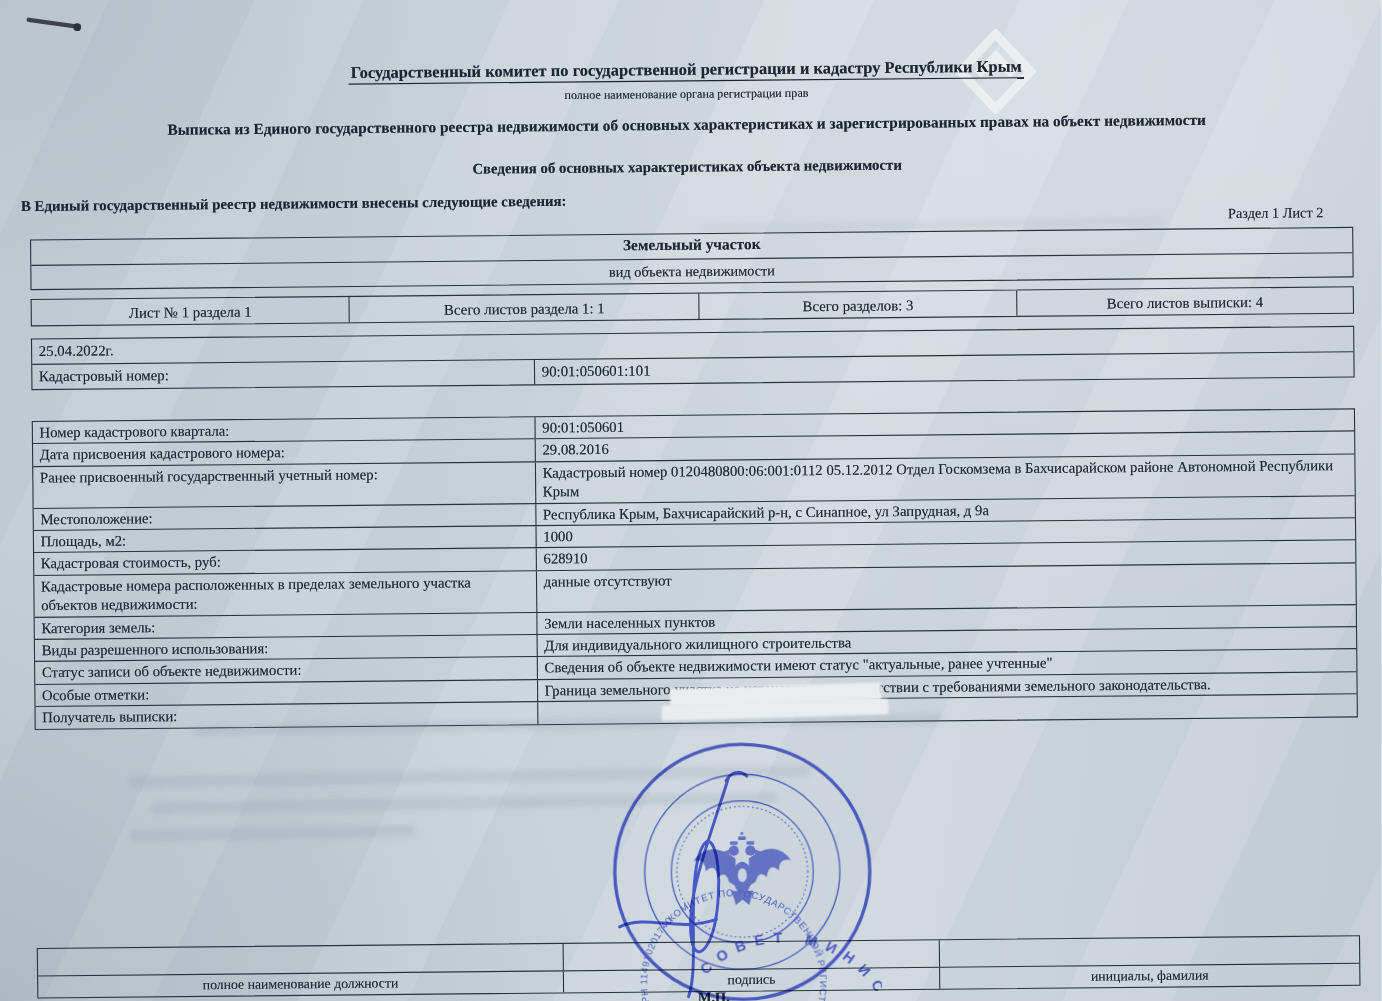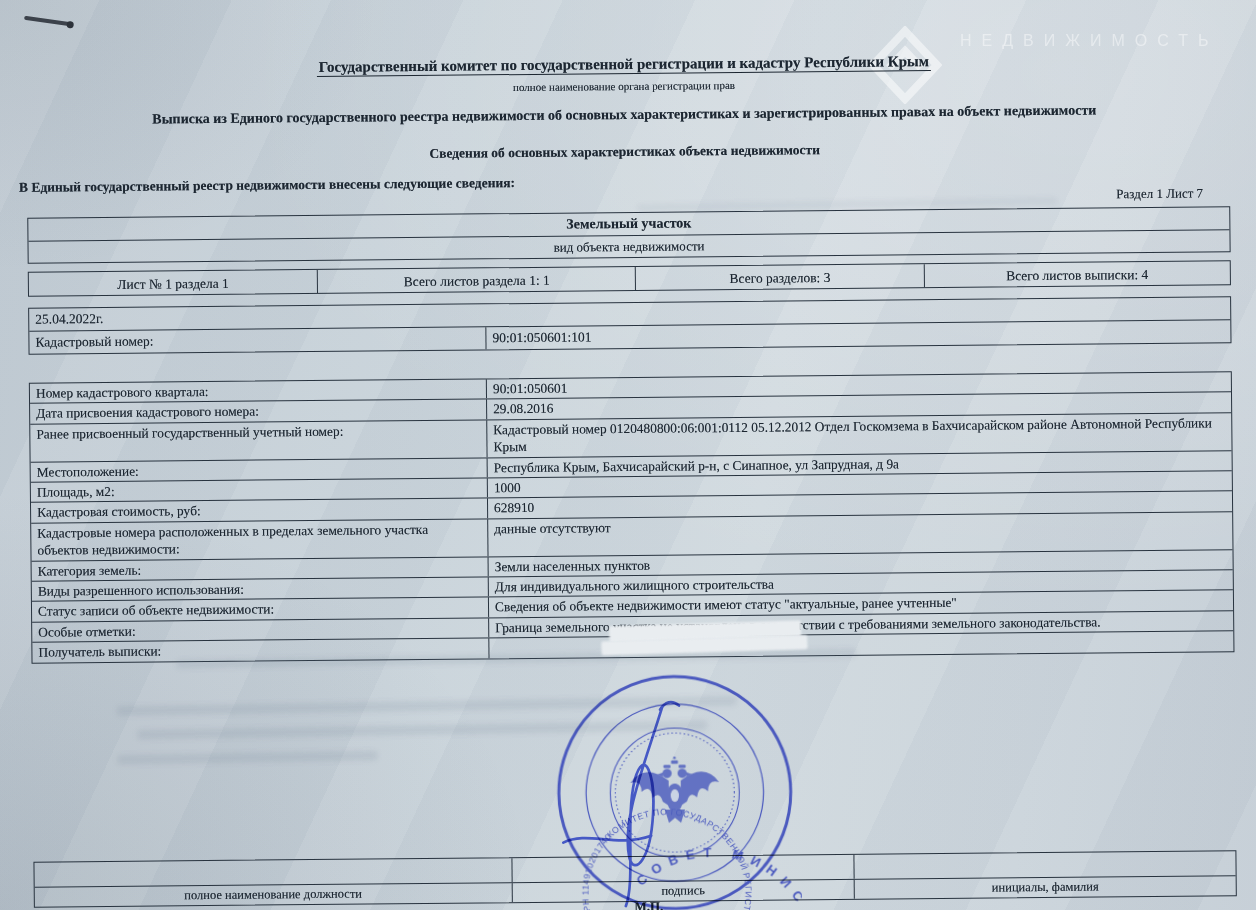--- a/index.html
+++ b/index.html
@@ -87,32 +87,31 @@
 <div class="photo-grain"></div>
 
 <div class="staple"></div>
 
 <div class="wm">
   <svg width="74" height="78" viewBox="0 0 74 78">
     <path d="M37 5 L69 39 L37 73 L5 39 Z" fill="none" stroke="rgba(255,255,255,0.5)" stroke-width="8" stroke-linejoin="miter"></path>
     <path d="M21 42 L37 25 L53 42" fill="none" stroke="rgba(255,255,255,0.5)" stroke-width="8"></path>
   </svg>
   <div class="wm-text">
-    <div class="wm-sub">НЕДВИЖИМОСТЬ</div>
   </div>
 </div>
 
 <div class="doc">
 
   <div class="authority txt"><span>Государственный комитет по государственной регистрации  и кадастру Республики Крым</span></div>
   <div class="authority-caption txt">полное наименование органа регистрации прав</div>
   <div class="title txt">Выписка из Единого государственного реестра недвижимости об основных характеристиках и зарегистрированных правах на объект недвижимости</div>
   <div class="subtitle txt">Сведения об основных характеристиках объекта недвижимости</div>
   <div class="intro txt">В Единый государственный реестр недвижимости внесены следующие сведения:</div>
-  <div class="razdel txt">Раздел 1 Лист 7</div>
+  <div class="razdel txt">Раздел 1 Лист 2</div>
 
   <div class="tbl ta">
     <div class="ta-row1 txt">Земельный участок</div>
     <div class="ta-row2 txt">вид объекта недвижимости</div>
   </div>
 
   <div class="tbl tb">
     <div class="c1 txt">Лист № 1 раздела 1</div>
     <div class="c2 cell-div txt">Всего листов раздела 1: 1</div>
     <div class="c3 cell-div txt">Всего разделов: 3</div>

